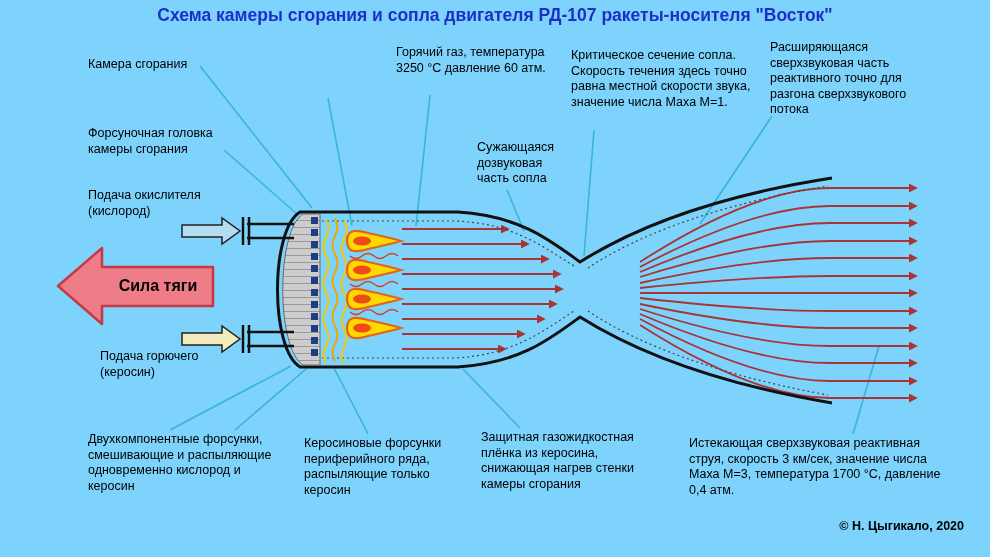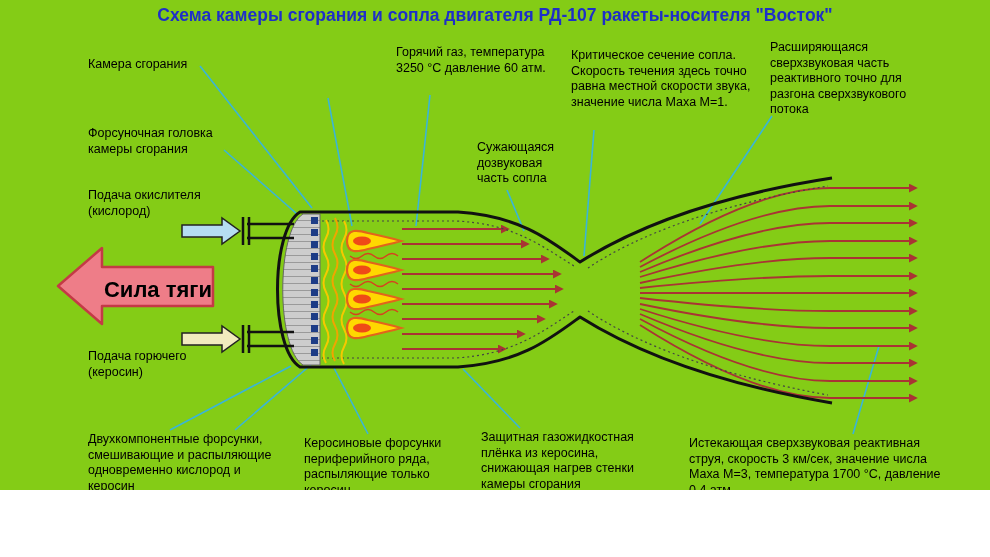--- a/index.html
+++ b/index.html
@@ -1,22 +1,22 @@
 <!DOCTYPE html>
 <html><head>
 <meta charset="utf-8">
 <style>
   html,body{margin:0;padding:0;background:#fff;}
-  .stage{position:relative;width:990px;height:490px;background:#84cc16;
+  .stage{position:relative;width:990px;height:557px;background:#7dd3fc;
          font-family:"Liberation Sans",sans-serif;overflow:hidden;}
   .title{position:absolute;left:0;top:5px;width:100%;text-align:center;
          font-weight:700;font-size:17.5px;color:#1e2fc8;}
   .lbl{position:absolute;font-size:12.5px;line-height:1.24;color:#000;}
   .thrust-text{position:absolute;left:103px;top:277px;width:110px;text-align:center;
-         font-size:22px;font-weight:700;color:#000;}
+         font-size:16px;font-weight:700;color:#000;}
   .credit{position:absolute;right:26px;top:519px;font-size:12.5px;font-weight:700;color:#000;text-align:center;}
   svg.diagram{position:absolute;left:0;top:0;}
 </style>
 </head>
 <body>
 
 <div class="stage">
 
   <svg class="diagram" width="990" height="557" viewBox="0 0 990 557">
     <defs>
@@ -151,21 +151,21 @@
   <div class="title">Схема камеры сгорания и сопла двигателя РД-107 ракеты-носителя "Восток"</div>
 
   <div class="lbl" style="left:88px;top:57px;width:120px">Камера сгорания</div>
 
   <div class="lbl" style="left:88px;top:126px;width:150px">Форсуночная головка камеры сгорания</div>
 
   <div class="lbl" style="left:88px;top:188px;width:140px">Подача окислителя (кислород)</div>
 
   <div class="thrust-text">Сила тяги</div>
 
-  <div class="lbl" style="left:88px;top:349px;width:140px">Подача горючего (керосин)</div>
+  <div class="lbl" style="left:100px;top:349px;width:140px">Подача горючего (керосин)</div>
 
 
   <div class="lbl" style="left:396px;top:45px;width:155px">Горячий газ, температура 3250 °C давление 60 атм.</div>
 
   <div class="lbl" style="left:477px;top:140px;width:92px">Сужающаяся дозвуковая часть сопла</div>
 
   <div class="lbl" style="left:571px;top:48px;width:180px">Критическое сечение сопла. Скорость течения здесь точно равна местной скорости звука, значение числа Маха М=1.</div>
 
   <div class="lbl" style="left:770px;top:40px;width:165px">Расширяющаяся сверхзвуковая часть реактивного точно для разгона сверхзвукового потока</div>
 

